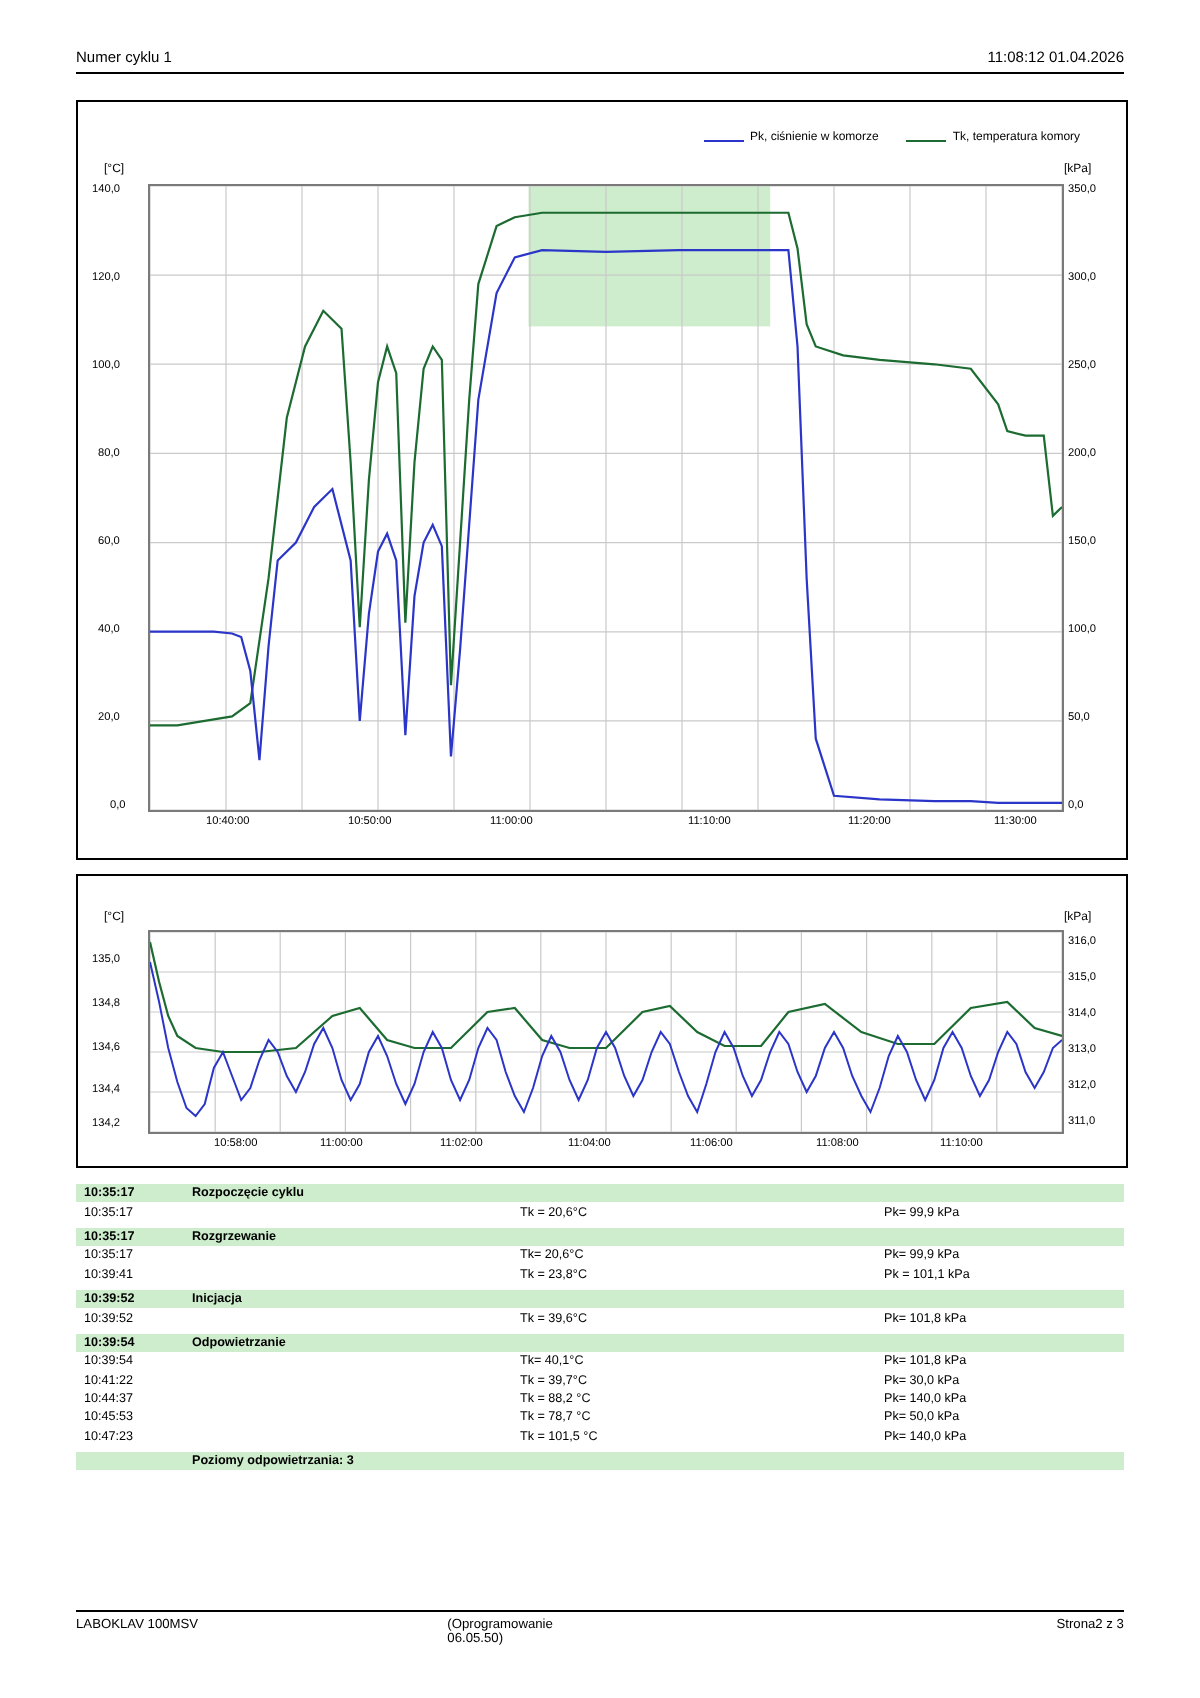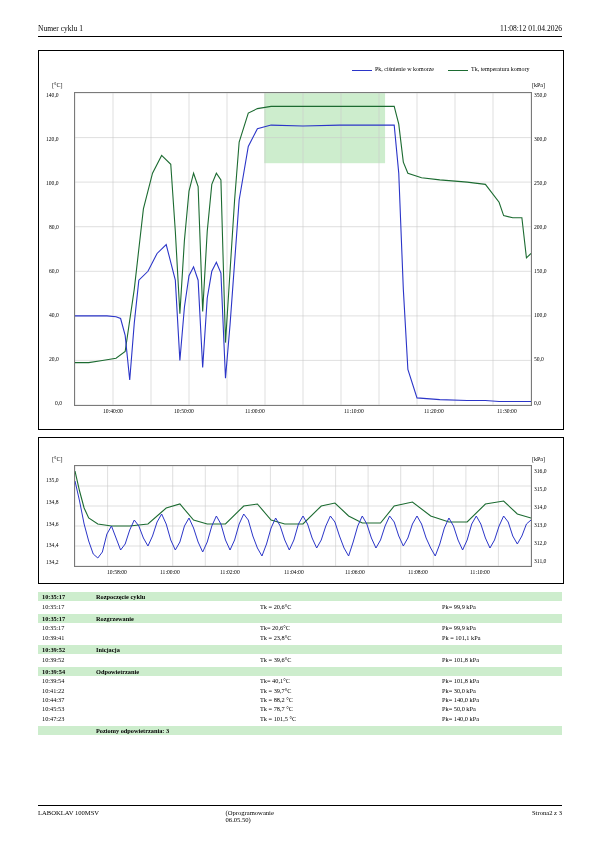--- a/index.html
+++ b/index.html
@@ -5,21 +5,21 @@
   html,body{margin:0;padding:0;}
   body{
     width:600px;height:849px;
     background:#ffffff;
     font-family:"Liberation Sans", sans-serif;
     font-size:7px;
     color:#000000;
     position:relative;
     overflow:hidden;
   }
-  .page{position:relative;width:600px;height:846px;font-family:Liberation Serif, serif;}
+  .page{position:relative;width:600px;height:846px;}
 
   
   .top-head{
     position:absolute;left:38px;top:24px;width:524px;
     display:flex;justify-content:space-between;align-items:flex-end;
     font-size:7.5px;
   }
   .head-rule{
     position:absolute;left:38px;top:36px;width:524px;height:1px;background:#000;
   }

